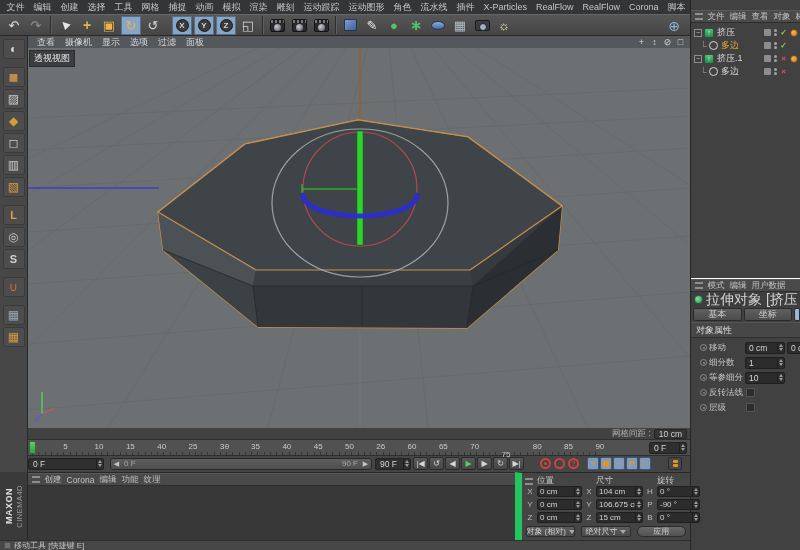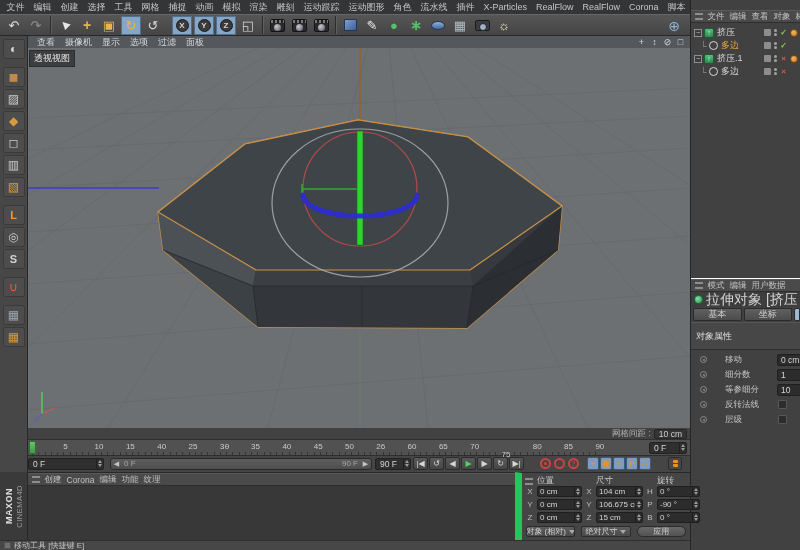--- a/index.html
+++ b/index.html
@@ -65,23 +65,23 @@
   .omcheck.ok{color:#8fd24a}.omcheck.no{color:#e05555}
   .omtag{width:8px;height:8px;border-radius:50%;background:radial-gradient(circle at 35% 35%,#f3b65e,#c87a22);border:1px solid #7a4a12;margin-left:2px;flex:none}
   .omtag.empty{visibility:hidden}
   #am{position:absolute;left:0;top:278px;width:100%;border-top:1px solid #ffffff}
   #am-title{height:15px;display:flex;align-items:center;gap:3px;padding:0 3px;background:#3e3e3e}
   .am-ico{width:9px;height:9px;border-radius:50%;background:radial-gradient(circle at 35% 35%,#7fe0a0,#2f9858);border:1px solid #1e6b3c;flex:none}
   #am-title .t{font-size:14px;color:#d2d2d2;white-space:nowrap;overflow:hidden}
   #am-tabs{display:flex;gap:2px;padding:1px 0 1px 2px;height:15px;overflow:hidden}
   .amtab{flex:1;background:linear-gradient(#606060,#4c4c4c);border:1px solid #2b2b2b;border-radius:2px;font-size:9px;color:#d0d0d0;display:flex;align-items:center;justify-content:center}
   .tab-sliver{width:6px;flex:none;background:#9db8d4;border:1px solid #2b2b2b;border-radius:2px 0 0 2px}
-  #am-section{height:28px;background:#474747;border-top:1px solid #555;border-bottom:1px solid #2e2e2e;font-size:9px;color:#dedede;padding-left:5px;display:flex;align-items:center}
+  #am-section{height:16px;background:#474747;border-top:1px solid #555;border-bottom:1px solid #2e2e2e;font-size:9px;color:#dedede;padding-left:5px;display:flex;align-items:center}
   #am-rows{padding-top:2px}
-  .arow{height:15px;display:flex;align-items:center;gap:18px;padding-left:9px;overflow:hidden}
+  .arow{height:15px;display:flex;align-items:center;gap:2px;padding-left:9px;overflow:hidden}
   .adot{width:7px;height:7px;border-radius:50%;border:1px solid #8a8a8a;flex:none;position:relative}
   .adot:after{content:"";position:absolute;left:1.5px;top:1.5px;width:2px;height:2px;border-radius:50%;background:#8a8a8a}
   .albl{font-size:8.5px;color:#c6c6c6;flex:none;width:34px;overflow:hidden;white-space:nowrap}
   .afield{height:12px;background:#2c2c2c;border:1px solid #1f1f1f;border-radius:2px;display:flex;align-items:center;flex:none;width:40px;overflow:hidden}
   .afield .atext{flex:1;font-size:8.5px;color:#d5d5d5;padding-left:3px;white-space:nowrap;overflow:hidden}
   .astep{width:7px;align-self:stretch;border-left:1px solid #1f1f1f;display:flex;flex-direction:column;align-items:center;justify-content:center;gap:1px;flex:none}
   .tri-up{width:0;height:0;border-left:2.5px solid transparent;border-right:2.5px solid transparent;border-bottom:3px solid #9b9b9b}
   .tri-dn{width:0;height:0;border-left:2.5px solid transparent;border-right:2.5px solid transparent;border-top:3px solid #9b9b9b}
   .acheck{width:9px;height:9px;background:#2c2c2c;border:1px solid #565656;border-radius:1px;flex:none;margin-left:1px}
 

